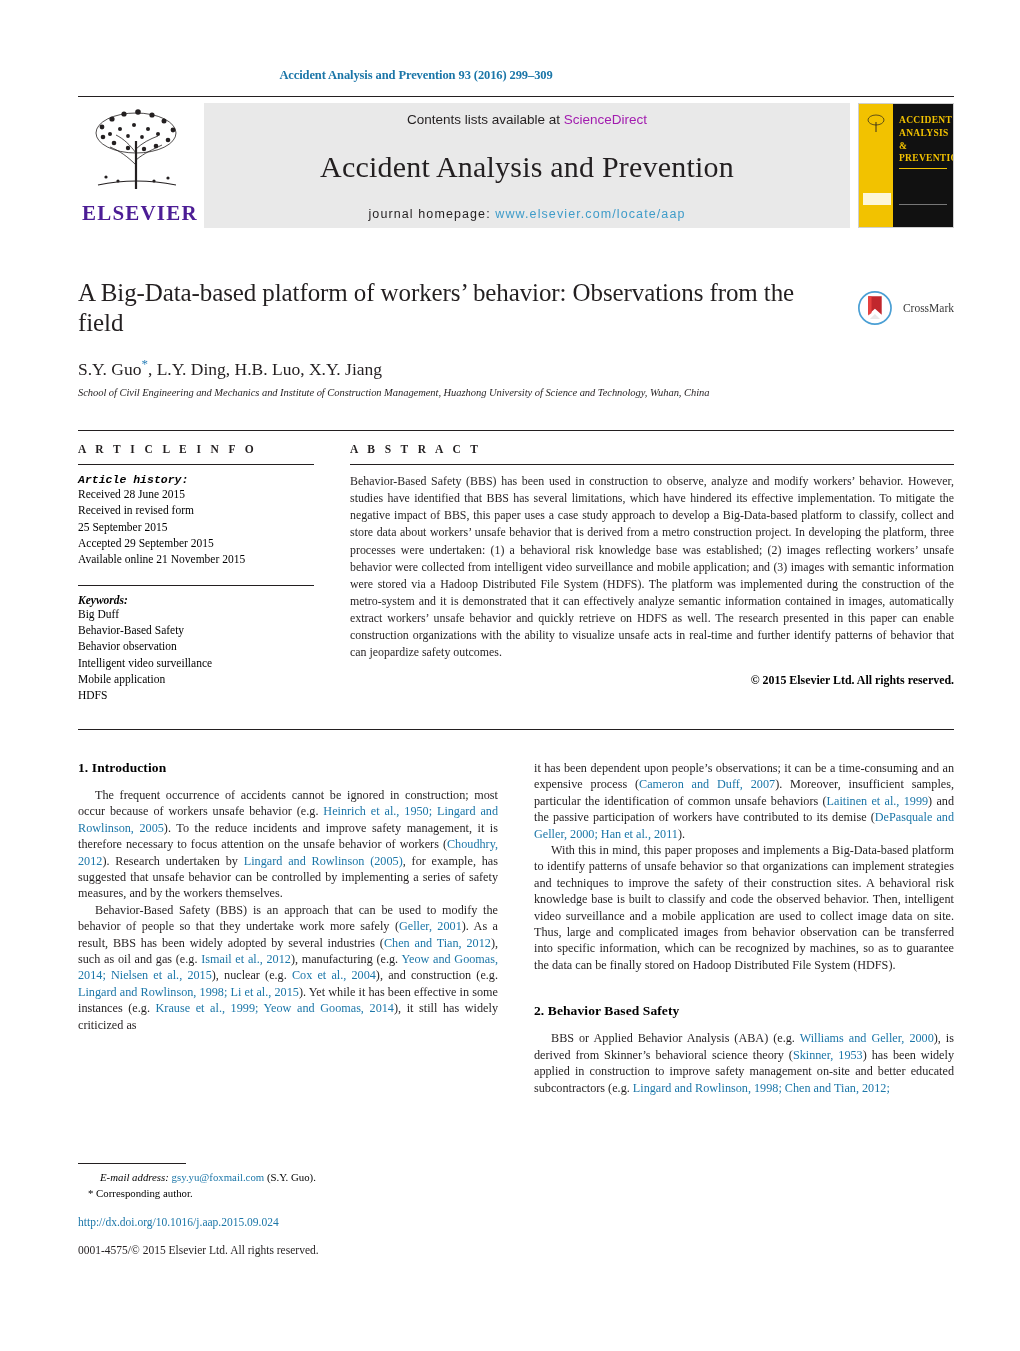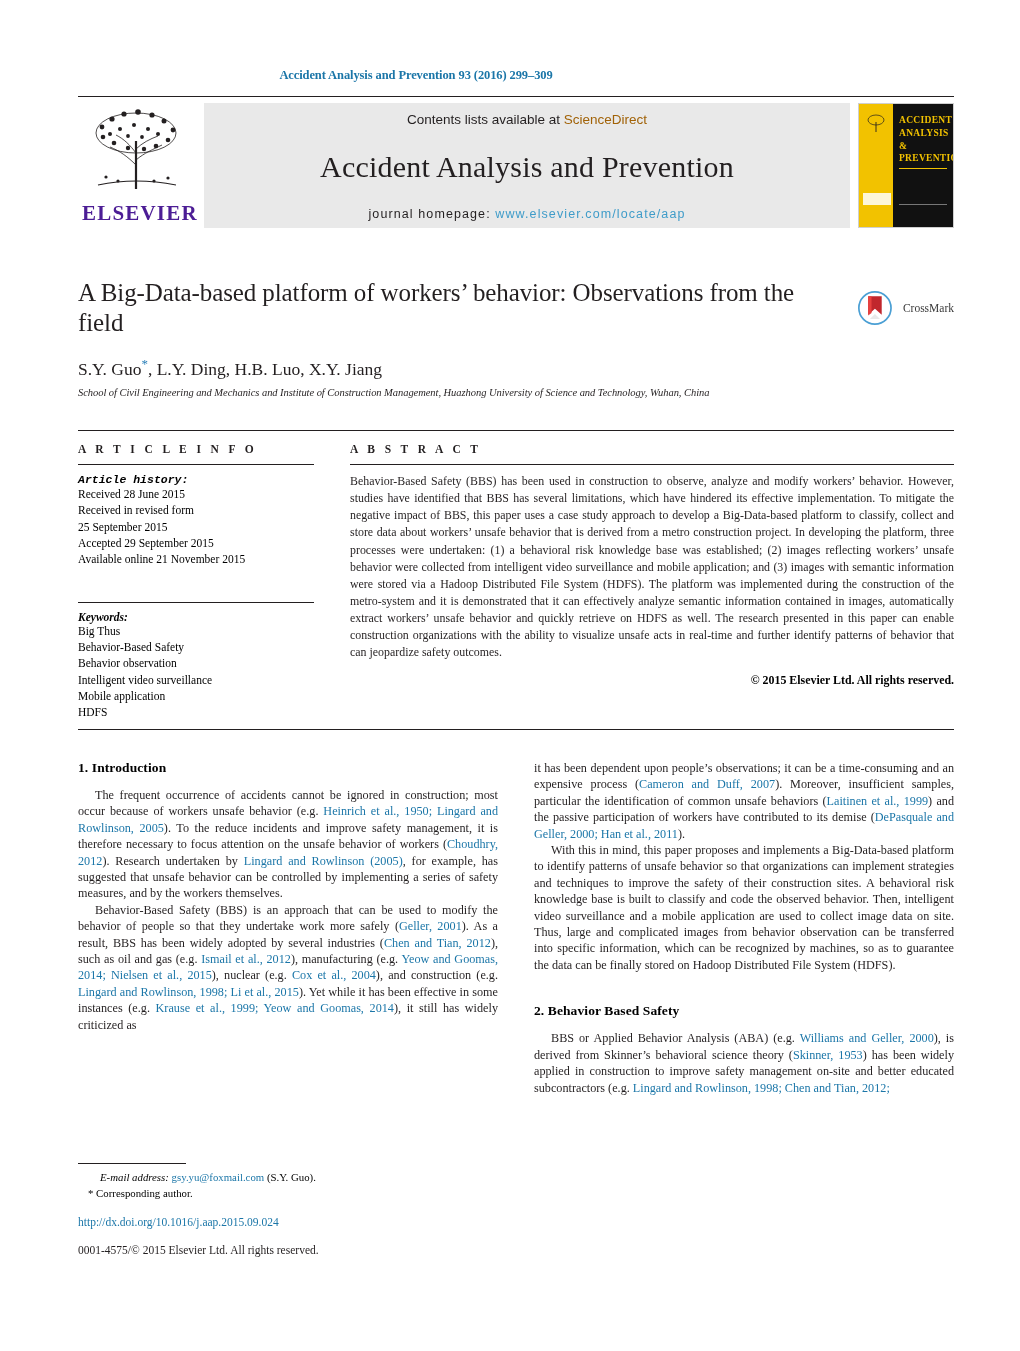--- a/index.html
+++ b/index.html
@@ -33,21 +33,21 @@
   }
 
   .mast-center{
     flex:1 1 auto;background:#e9e9e9;margin:0 8px;position:relative;
     display:flex;flex-direction:column;justify-content:space-between;
     padding:9px 0 7px 0;box-sizing:border-box;
   }
   .contents-line{
     text-align:center;font-family:"Liberation Sans",sans-serif;font-size:13.5px;color:#231f20;
   }
-  .contents-line .sd{color:#a16207;}
+  .contents-line .sd{color:#a21caf;}
   .journal-title{
     text-align:center;font-family:"Liberation Serif",serif;font-size:30px;color:#231f20;
     letter-spacing:0.2px;line-height:1;
   }
   .homepage-line{
     text-align:center;font-family:"Liberation Sans",sans-serif;font-size:12.5px;color:#231f20;
     letter-spacing:1.1px;
   }
   .homepage-line .url{color:#3f9cc9;text-align:center;}
 
@@ -94,21 +94,21 @@
   .col-gap{width:36px;flex:0 0 36px;}
   .col-abs{flex:1 1 auto;}
 
   .sec-label{
     font-family:"Liberation Serif",serif;font-weight:bold;font-size:11.5px;
     letter-spacing:3.4px;color:#231f20;
   }
   .thin-rule{border-top:1.1px solid #231f20;margin:9px 0 8px 0;}
   .hist-head{font-family:Liberation Mono, monospace;font-style:italic;font-weight:bold;font-size:11.5px;}
   .info-line{font-family:"Liberation Serif",serif;font-size:11.5px;line-height:1.42;}
-  .kw-block{margin-top:34px;}
+  .kw-block{margin-top:17px;}
   .kw-head{font-family:"Liberation Serif",serif;font-style:italic;font-weight:bold;font-size:11.5px;}
 
   .abs-text{
     font-family:"Liberation Serif",serif;font-size:11.9px;line-height:1.44;
     text-align:justify;color:#231f20;
   }
   .abs-copy{margin-top:11px;text-align:right;font-family:"Liberation Serif",serif;
     font-size:11.9px;font-weight:bold;}
 
   .bigrule{position:absolute;left:78px;top:729px;width:876px;border-top:1.4px solid #231f20;}
@@ -246,21 +246,21 @@
         <div class="hist-head">Article history:</div>
         <div class="info-line">Received 28 June 2015</div>
         <div class="info-line">Received in revised form</div>
         <div class="info-line">25 September 2015</div>
         <div class="info-line">Accepted 29 September 2015</div>
         <div class="info-line">Available online 21 November 2015</div>
 
         <div class="kw-block">
           <div class="thin-rule"></div>
           <div class="kw-head">Keywords:</div>
-          <div class="info-line">Big Thus</div>
+          <div class="info-line">Big Duff</div>
           <div class="info-line">Behavior-Based Safety</div>
           <div class="info-line">Behavior observation</div>
           <div class="info-line">Intelligent video surveillance</div>
           <div class="info-line">Mobile application</div>
           <div class="info-line">HDFS</div>
         </div>
       </div>
 
       <div class="col-gap"></div>
 

